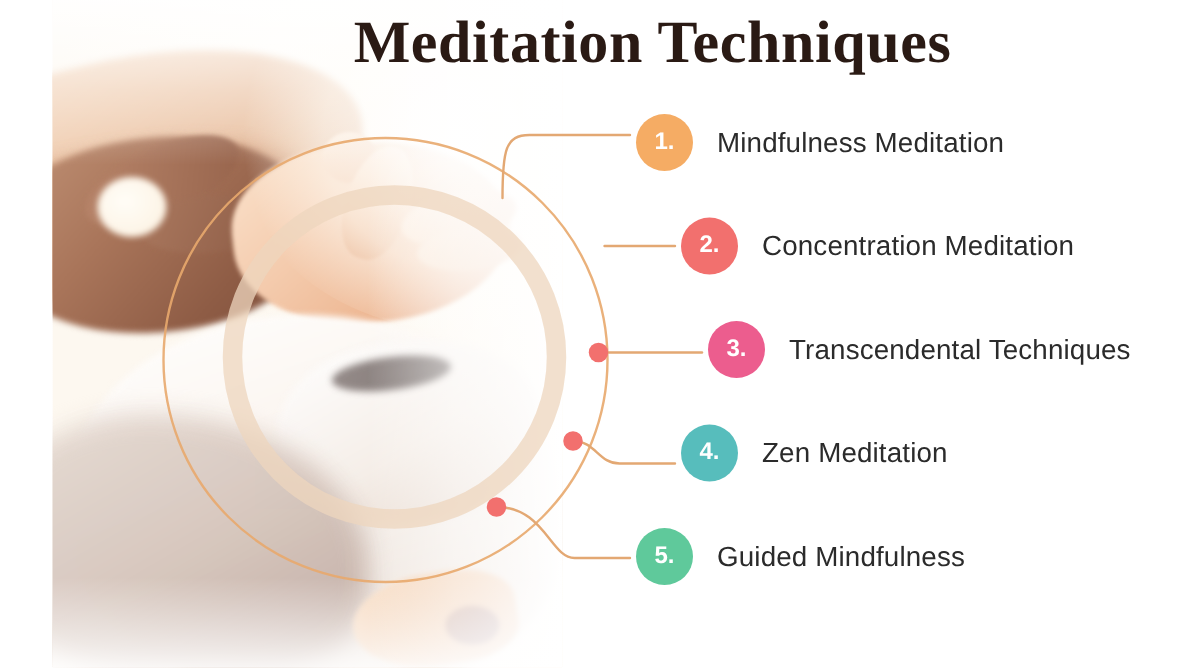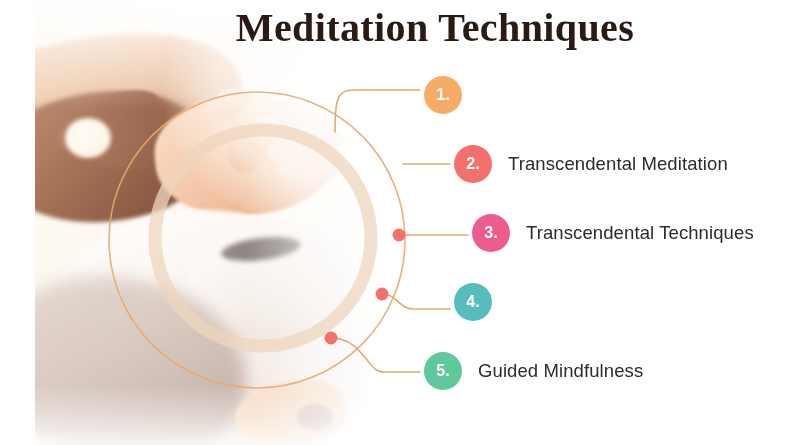--- a/index.html
+++ b/index.html
@@ -310,34 +310,36 @@
 
     <circle cx="364" cy="235" r="6.5" fill="#f2706e"></circle>
     <circle cx="347" cy="294" r="6.5" fill="#f2706e"></circle>
     <circle cx="296" cy="338" r="6.5" fill="#f2706e"></circle>
   </svg>
 
   <div class="title" style="color: rgb(42, 26, 20);">Meditation Techniques</div>
 
   <div class="item item-1">
     <div class="badge" style="background: rgb(245, 172, 100);">1.</div>
+    <div class="label">Mindfulness Meditation</div>
   </div>
 
   <div class="item item-2">
     <div class="badge" style="background: rgb(242, 112, 110);">2.</div>
-    <div class="label">Transcendental Meditation</div>
+    <div class="label">Concentration Meditation</div>
   </div>
 
   <div class="item item-3">
     <div class="badge" style="background: rgb(236, 93, 142);">3.</div>
     <div class="label">Transcendental Techniques</div>
   </div>
 
   <div class="item item-4">
     <div class="badge" style="background: rgb(87, 189, 188);">4.</div>
+    <div class="label">Zen Meditation</div>
   </div>
 
   <div class="item item-5">
     <div class="badge" style="background: rgb(95, 201, 155);">5.</div>
     <div class="label">Guided Mindfulness</div>
   </div>
 
 </div>
 
 </body></html>

